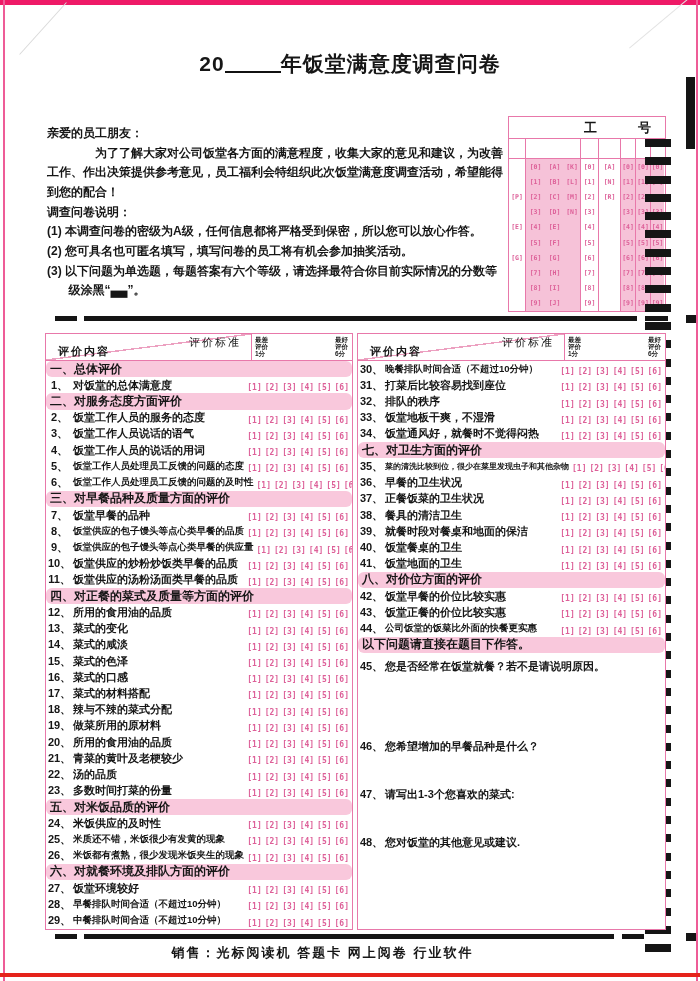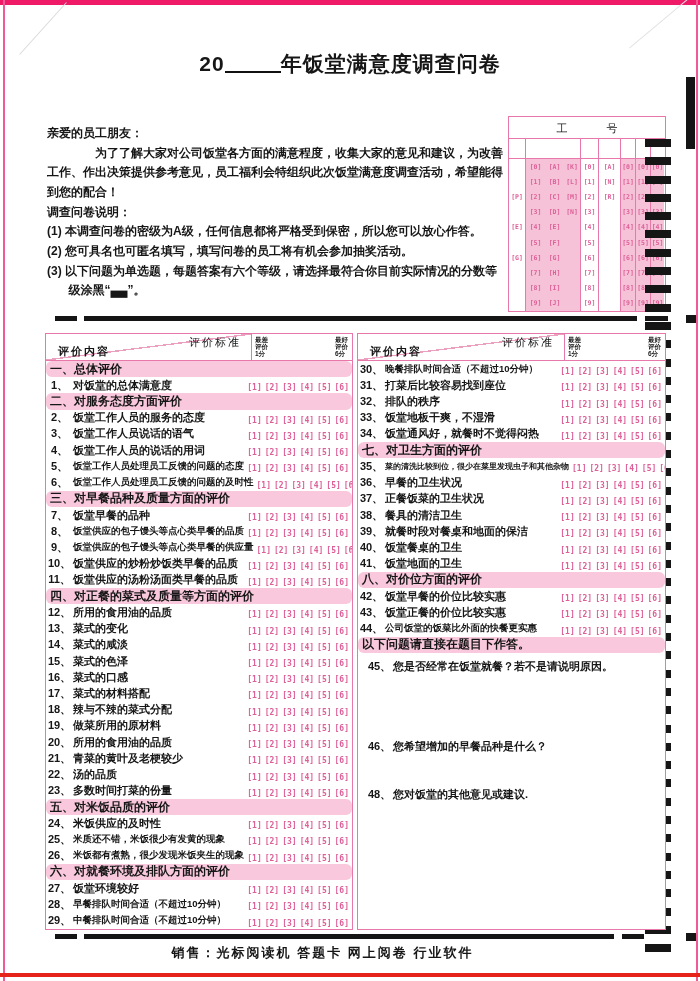--- a/index.html
+++ b/index.html
@@ -28,21 +28,21 @@
          font-weight:bold;letter-spacing:1px;}
   .title-blank{display:inline-block;width:56px;height:1em;border-bottom:2px solid #111;vertical-align:-2px;}
   
   .intro{position:absolute;left:47px;top:124px;width:456px;font-size:12px;font-weight:bold;
          line-height:1.64;}
   .intro .para{margin:0;text-indent:4em;}
   .instr-item{padding-left:1.8em;text-indent:-1.8em;}
   
   .idgrid{position:absolute;left:508px;top:116px;width:158px;height:196px;box-sizing:border-box;
           border:1.5px solid var(--pink-border);background:#fff;display:flex;flex-direction:column;}
-  .idgrid-title{height:22px;line-height:22px;text-align:center;font-size:11px;font-weight:normal;
+  .idgrid-title{height:22px;line-height:22px;text-align:right;font-size:13px;font-weight:bold;
           letter-spacing:14px;padding-left:14px;border-bottom:1px solid var(--pink-border);box-sizing:border-box;}
   .idgrid-body{flex:1;display:grid;grid-template-columns:17px 19px 19px 17px 18px 22px 15px 15px 13px;
           grid-template-rows:20px repeat(10,1fr);}
   .gcell{display:flex;align-items:center;justify-content:center;box-sizing:border-box;
           font-family:"DejaVu Sans Mono",monospace;font-size:6.5px;font-weight:bold;color:var(--bubble);}
   .gcell.pink{background:var(--pink-cell);}
   .gcell.br{border-right:1px solid var(--pink-border);}
   .gcell.wr{border-bottom:1px solid var(--pink-border);background:#fff;}
   
   .blk{position:absolute;background:#151515;}
@@ -65,21 +65,21 @@
   .s-row{height:16.22px;flex:0 0 auto;display:flex;align-items:center;overflow:hidden;box-sizing:border-box;border-radius:6px;}
   .s-row.sec,.s-row.note{background:var(--pink-band);font-weight:bold;font-size:12px;padding-left:4px;}
   .q-num{width:27px;flex:0 0 auto;text-align:center;font-size:11px;font-weight:bold;white-space:nowrap;}
   .q-text{font-size:11px;font-weight:bold;white-space:nowrap;}
   .q-text.sm{font-size:9.5px;}
   .q-text.xs{font-size:8px;}
   .q-scale{margin-left:auto;flex:0 0 auto;padding-right:3px;white-space:nowrap;}
   .bubble{font-family:"DejaVu Sans Mono",monospace;font-size:8px;font-weight:bold;color:var(--bubble);margin-left:3px;}
   .open-row{flex:0 0 auto;box-sizing:border-box;padding-top:3px;display:block;}
   .open-row.grow{flex:1 1 auto;}
-  .open-row .q-num{display:inline-block;margin-left:8px;}
+  .open-row .q-num{display:inline-block;}
   .open-row .q-text{display:inline;}
   
   .sales{position:absolute;left:45px;top:944px;width:555px;text-align:center;font-size:13px;
          font-weight:bold;letter-spacing:2px;}
 </style>
 </head>
 <body>
 
 <div class="page">
 
@@ -488,19 +488,20 @@
           <span class="q-scale"><span class="bubble">[1]</span><span class="bubble">[2]</span><span class="bubble">[3]</span><span class="bubble">[4]</span><span class="bubble">[5]</span><span class="bubble">[6]</span></span>
         </div>
         <div class="s-row q-row">
           <span class="q-num">44、</span>
           <span class="q-text sm">公司饭堂的饭菜比外面的快餐更实惠</span>
           <span class="q-scale"><span class="bubble">[1]</span><span class="bubble">[2]</span><span class="bubble">[3]</span><span class="bubble">[4]</span><span class="bubble">[5]</span><span class="bubble">[6]</span></span>
         </div>
         <div class="s-row note">以下问题请直接在题目下作答。</div>
         <div class="open-row" style="height: 80px;"><span class="q-num">45、</span><span class="q-text">您是否经常在饭堂就餐？若不是请说明原因。</span></div>
         <div class="open-row" style="height: 48px;"><span class="q-num">46、</span><span class="q-text">您希望增加的早餐品种是什么？</span></div>
+        <div class="open-row" style="height: 48px;"><span class="q-num">47、</span><span class="q-text">请写出1-3个您喜欢的菜式:</span></div>
         <div class="open-row grow"><span class="q-num">48、</span><span class="q-text">您对饭堂的其他意见或建议.</span></div>
       </div>
   </div>
 
   <div class="sales">销售：光标阅读机 答题卡 网上阅卷 行业软件</div>
 
 </div>
 
 </body></html>

